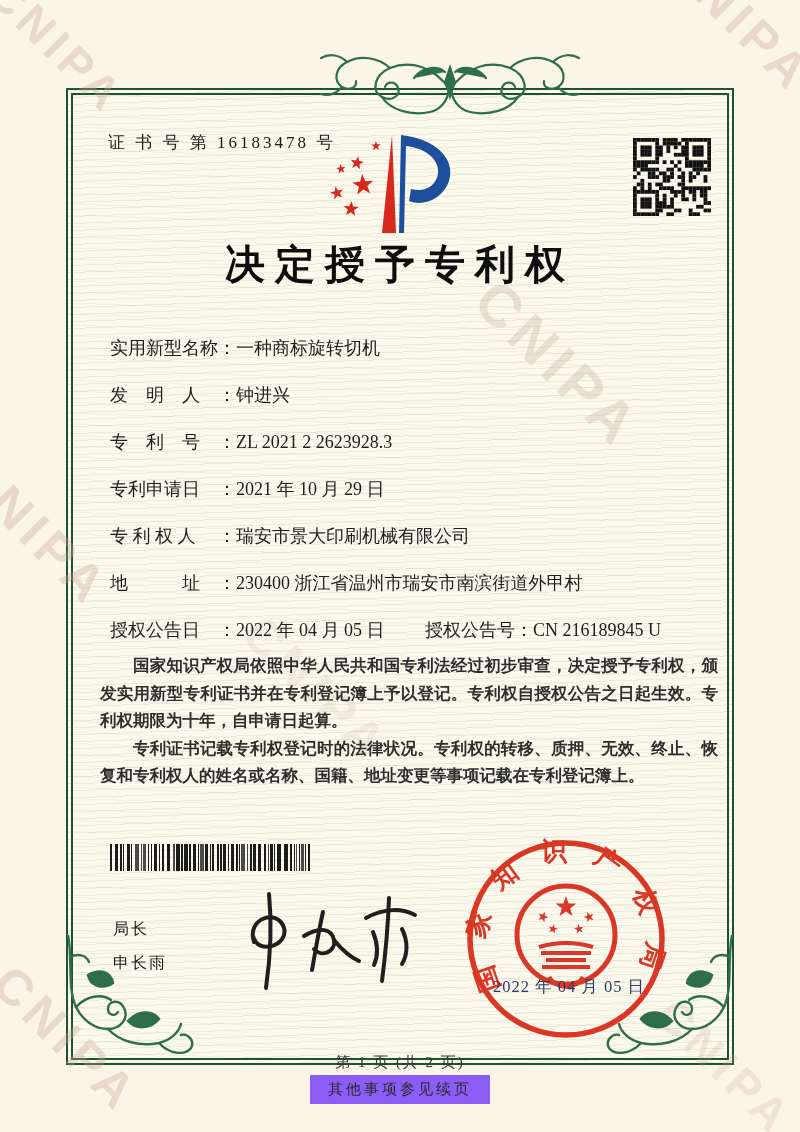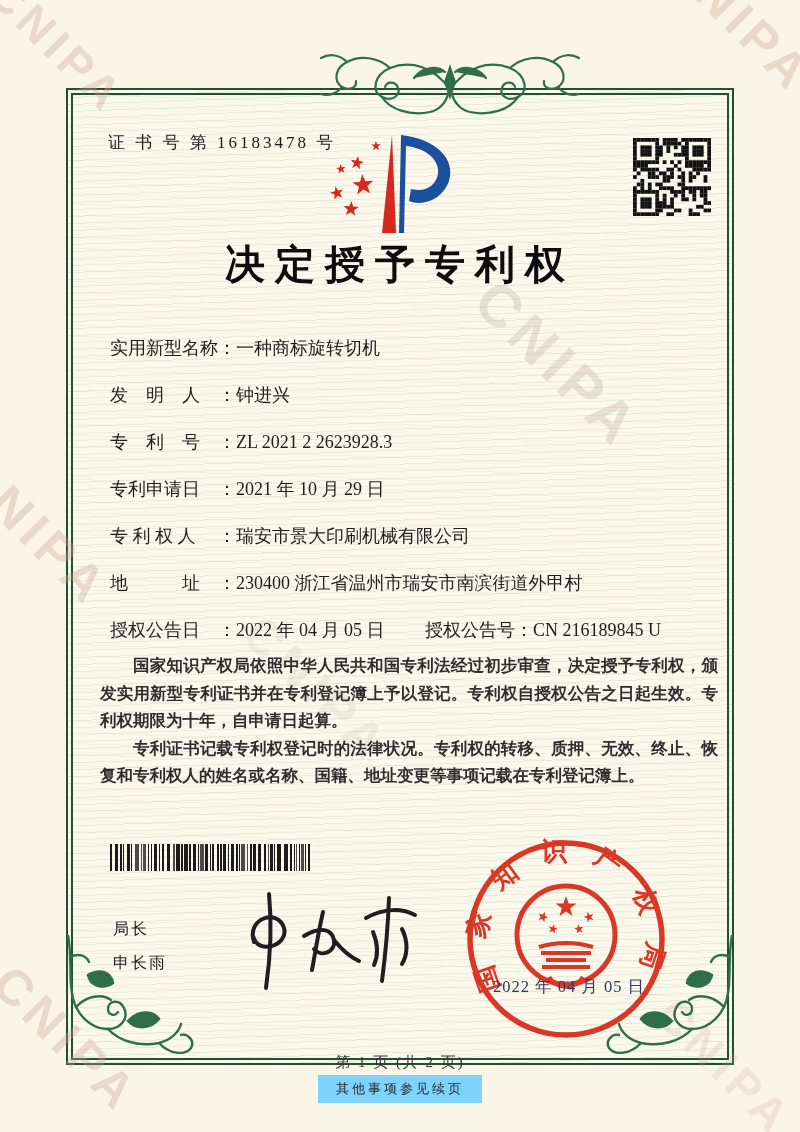--- a/index.html
+++ b/index.html
@@ -45,21 +45,21 @@
   .paras { position:absolute; z-index:4; left:100px; top:652px; width:618px; font-size:16.5px; line-height:27.5px; color:#2e2e2e; text-align:justify;font-weight:bold; }
   .paras p { text-indent:2em; }
   .barcode { position:absolute; z-index:4; left:110px; top:844px; }
   .director { position:absolute; z-index:4; left:113px; top:912px; font-size:16px; color:#1b1b1b; line-height:34px; letter-spacing:2px; }
   .signature { position:absolute; z-index:5; left:228px; top:886px; }
   .seal { position:absolute; z-index:6; left:463px; top:836px; opacity:0.94; }
   .seal-date { position:absolute; z-index:7; left:466px; top:976px; width:206px; text-align:center; font-size:16.5px; color:#2e3a63; letter-spacing:1px; }
   .page-num { position:absolute; z-index:4; left:66px; width:668px; top:1031px; text-align:center; font-size:15px; color:#333; letter-spacing:2px;margin-top:22px; }
   .cont-note {
     position:absolute; z-index:4; left:50%; transform:translateX(-50%); top:1075px;
-    background:#7dd3fc; padding:5px 18px; font-size:13px; color:#2a2a2a; letter-spacing:3px;
+    background:#8b5cf6; padding:5px 18px; font-size:15px; color:#2a2a2a; letter-spacing:3px;
   }
   .orn { position:absolute; z-index:3; pointer-events:none; }
   svg { display:block; }
 </style>
 </head>
 <body>
 
 <div class="wm" style="left:-28px; top:18px; font-size:46px;">CNIPA</div>
 <div class="wm" style="left:648px; top:-10px; font-size:50px;">CNIPA</div>
 <div class="wm" style="left:455px; top:330px; font-size:58px; color:rgba(190,170,150,0.30);">CNIPA</div>

